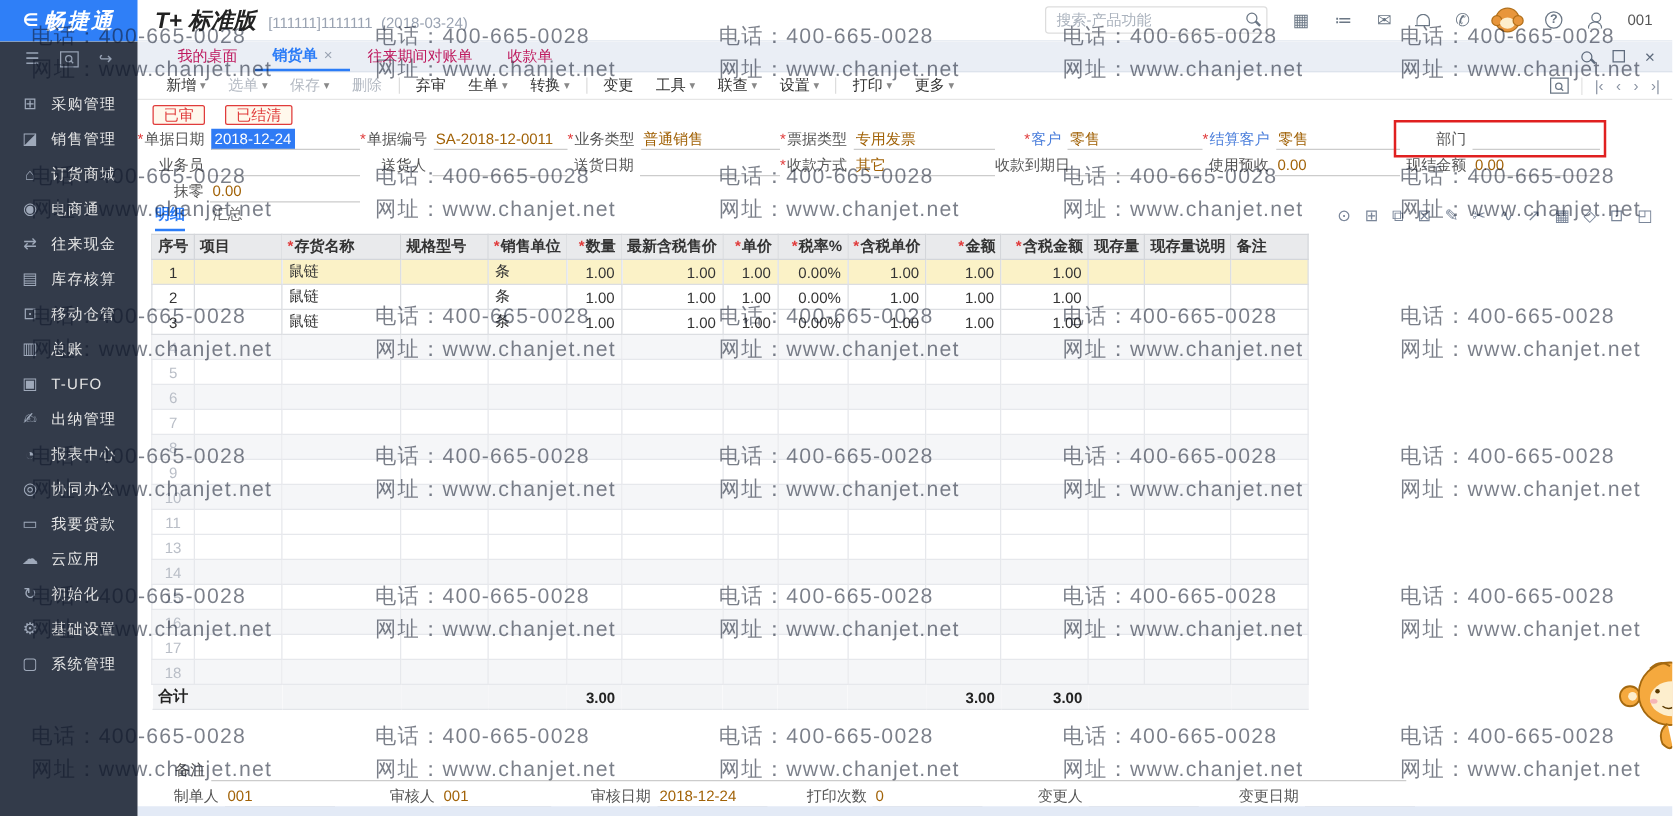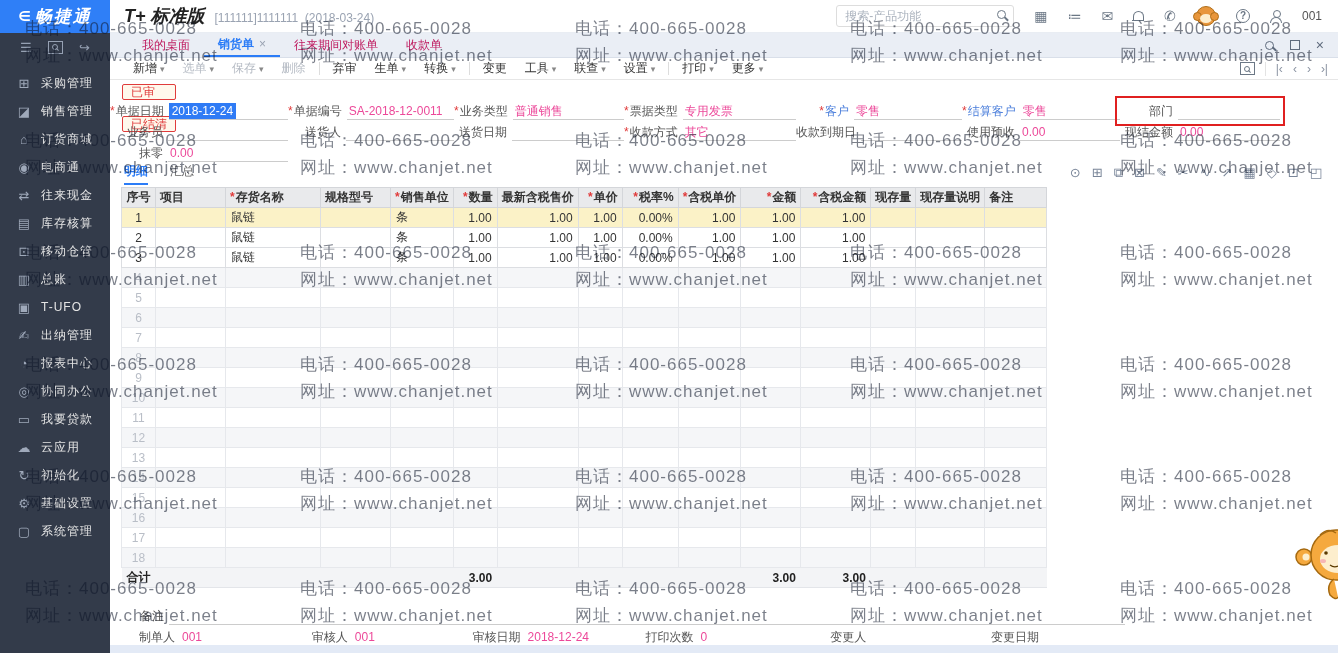--- a/index.html
+++ b/index.html
@@ -58,29 +58,29 @@
   .tb-btn { background:none; border:none; font-size:12px; color:#333; padding:0 9px; cursor:pointer; display:inline-flex; align-items:center; gap:3px; font-family:inherit; }
   .tb-btn.disabled { color:#b4bac3; cursor:default; }
   .caret { font-size:9px; color:#888; }
   .tb-sep { width:1px; height:13px; background:#ddd; margin:0 4px; }
   .toolbar-right { margin-left:auto; display:flex; align-items:center; gap:10px; color:#6b7785; }
   .nav-g { display:flex; gap:10px; color:#8a93a2; font-size:12px; border-left:1px solid #e3e3e3; padding-left:10px; }
 
   .content { position:absolute; top:48px; left:0; right:0; bottom:0; background:#fff; }
 
   
-  .badges { position:absolute; left:12px; top:3px; display:flex; gap:16px;flex-direction:column; }
+  .badges { position:absolute; left:12px; top:3px; display:flex; gap:16px; }
   .badge { border:1px solid #e03b3b; color:#e03b3b; background:#fff8ec; font-size:12px; padding:0 8px; height:16px; line-height:15px; border-radius:2px; }
   .formgrid { position:absolute; left:0; top:20px; width:1215px; }
   .form-row { display:grid; grid-template-columns:178px 166px 170px 172px 166px 158px 160px; margin-bottom:1px; }
   .form-field { display:flex; align-items:center; height:20px; }
   .f-label { color:#555; white-space:nowrap; text-align:right; padding-right:5px; min-width:58px; }
   .f-label.link { color:#4a7edb; }
   .req { color:#e03a3a; margin-right:1px; }
-  .f-value { flex:1; border-bottom:1px solid #ccc; height:17px; line-height:16px; color:#ec4899; padding-left:2px; white-space:nowrap; overflow:hidden; }
+  .f-value { flex:1; border-bottom:1px solid #ccc; height:17px; line-height:16px; color:#a16207; padding-left:2px; white-space:nowrap; overflow:hidden; }
   .f-value.sel { background:#2f7bf5; color:#fff; flex:0 0 auto; padding:0 3px; border-bottom:1px solid #ccc; }
   .f-fill { flex:1; border-bottom:1px solid #ccc; height:17px; }
   .form-field.hl { outline:2px solid #e02020; outline-offset:3px; }
 
   .subtabs { position:absolute; left:14px; top:82px; display:flex; gap:22px; }
   .subtab { color:#666; padding-bottom:3px; cursor:pointer; }
   .subtab.active { color:#2b7cf7; font-weight:bold; border-bottom:2px solid #2b7cf7; }
   .rowicons { position:absolute; right:16px; top:84px; display:flex; gap:11px; color:#7a8699; font-size:13px; }
   .rowicons span { cursor:pointer; }
 
@@ -629,37 +629,20 @@
               <td class="al-r"></td>
               <td class="al-r"></td>
               <td class="al-r"></td>
               <td class="al-r"></td>
               <td class="al-r"></td>
               <td class="al-r"></td>
               <td class="al-r"></td>
               <td class="al-l"></td>
               <td class="al-l"></td>
             </tr>
-            <tr class="zebra">
-              <td class="num-dim">12</td>
-              <td class="al-l"></td>
-              <td class="al-l"></td>
-              <td class="al-l"></td>
-              <td class="al-l"></td>
-              <td class="al-r"></td>
-              <td class="al-r"></td>
-              <td class="al-r"></td>
-              <td class="al-r"></td>
-              <td class="al-r"></td>
-              <td class="al-r"></td>
-              <td class="al-r"></td>
-              <td class="al-r"></td>
-              <td class="al-l"></td>
-              <td class="al-l"></td>
-            </tr>
             <tr>
               <td class="num-dim">13</td>
               <td class="al-l"></td>
               <td class="al-l"></td>
               <td class="al-l"></td>
               <td class="al-l"></td>
               <td class="al-r"></td>
               <td class="al-r"></td>
               <td class="al-r"></td>
               <td class="al-r"></td>

